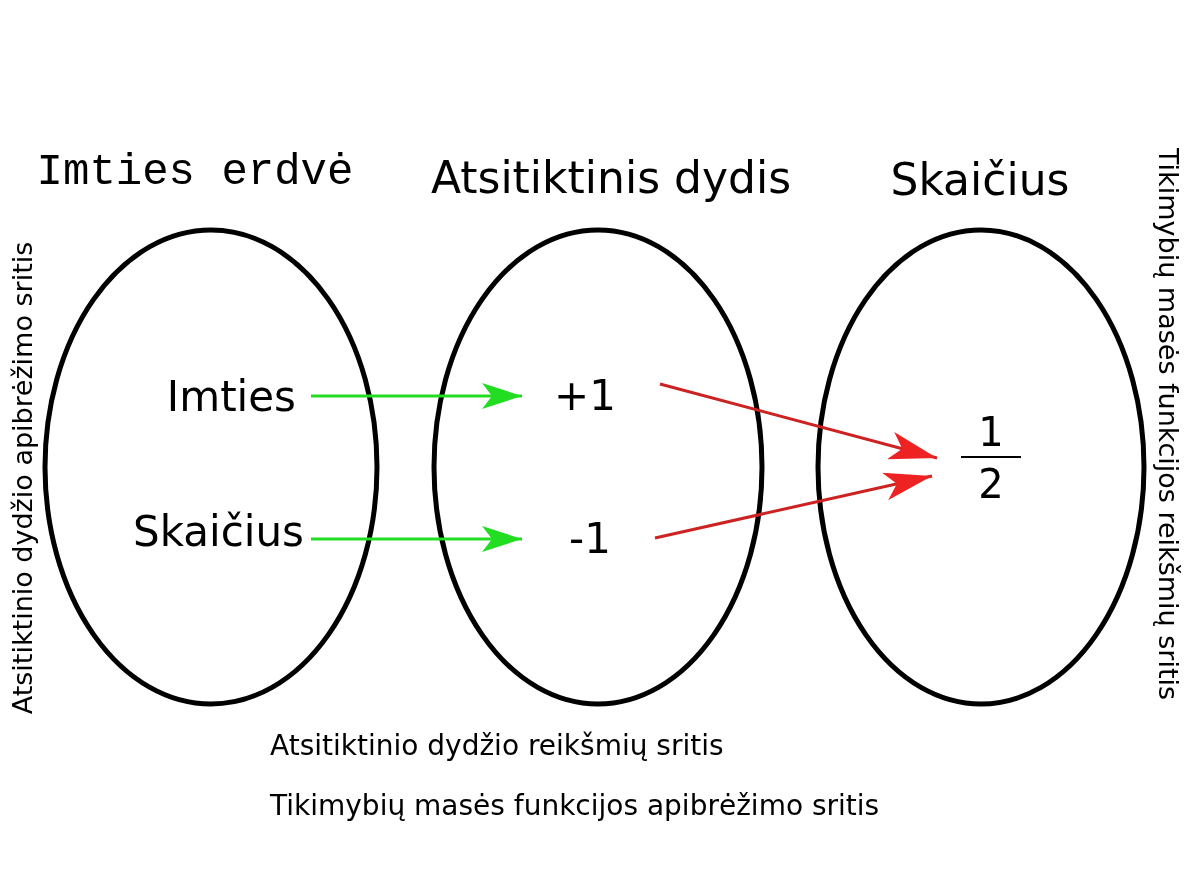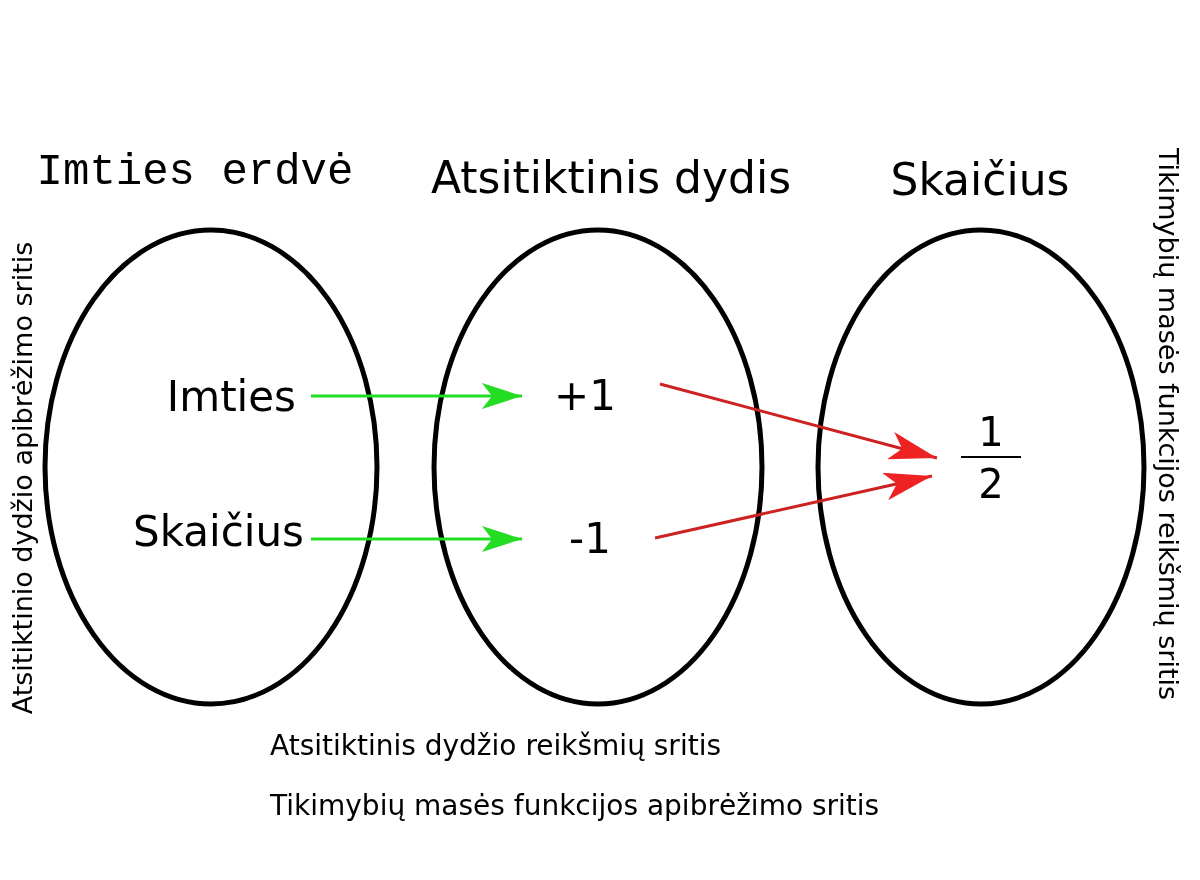--- a/index.html
+++ b/index.html
@@ -114,14 +114,14 @@
 
 <div class="fraction">
   <span class="num">1</span>
   <span class="bar"></span>
   <span class="den">2</span>
 </div>
 
 <div class="vlabel-left">Atsitiktinio dydžio apibrėžimo sritis</div>
 <div class="vlabel-right">Tikimybių masės funkcijos reikšmių sritis</div>
 
-<div class="caption" style="left:270px; top:732px;">Atsitiktinis dydžio reikšmių sritis</div>
+<div class="caption" style="left:270px; top:732px;">Atsitiktinio dydžio reikšmių sritis</div>
 <div class="caption" style="left:270px; top:792px;text-align:right;">Tikimybių masės funkcijos apibrėžimo sritis</div>
 
 </body></html>

